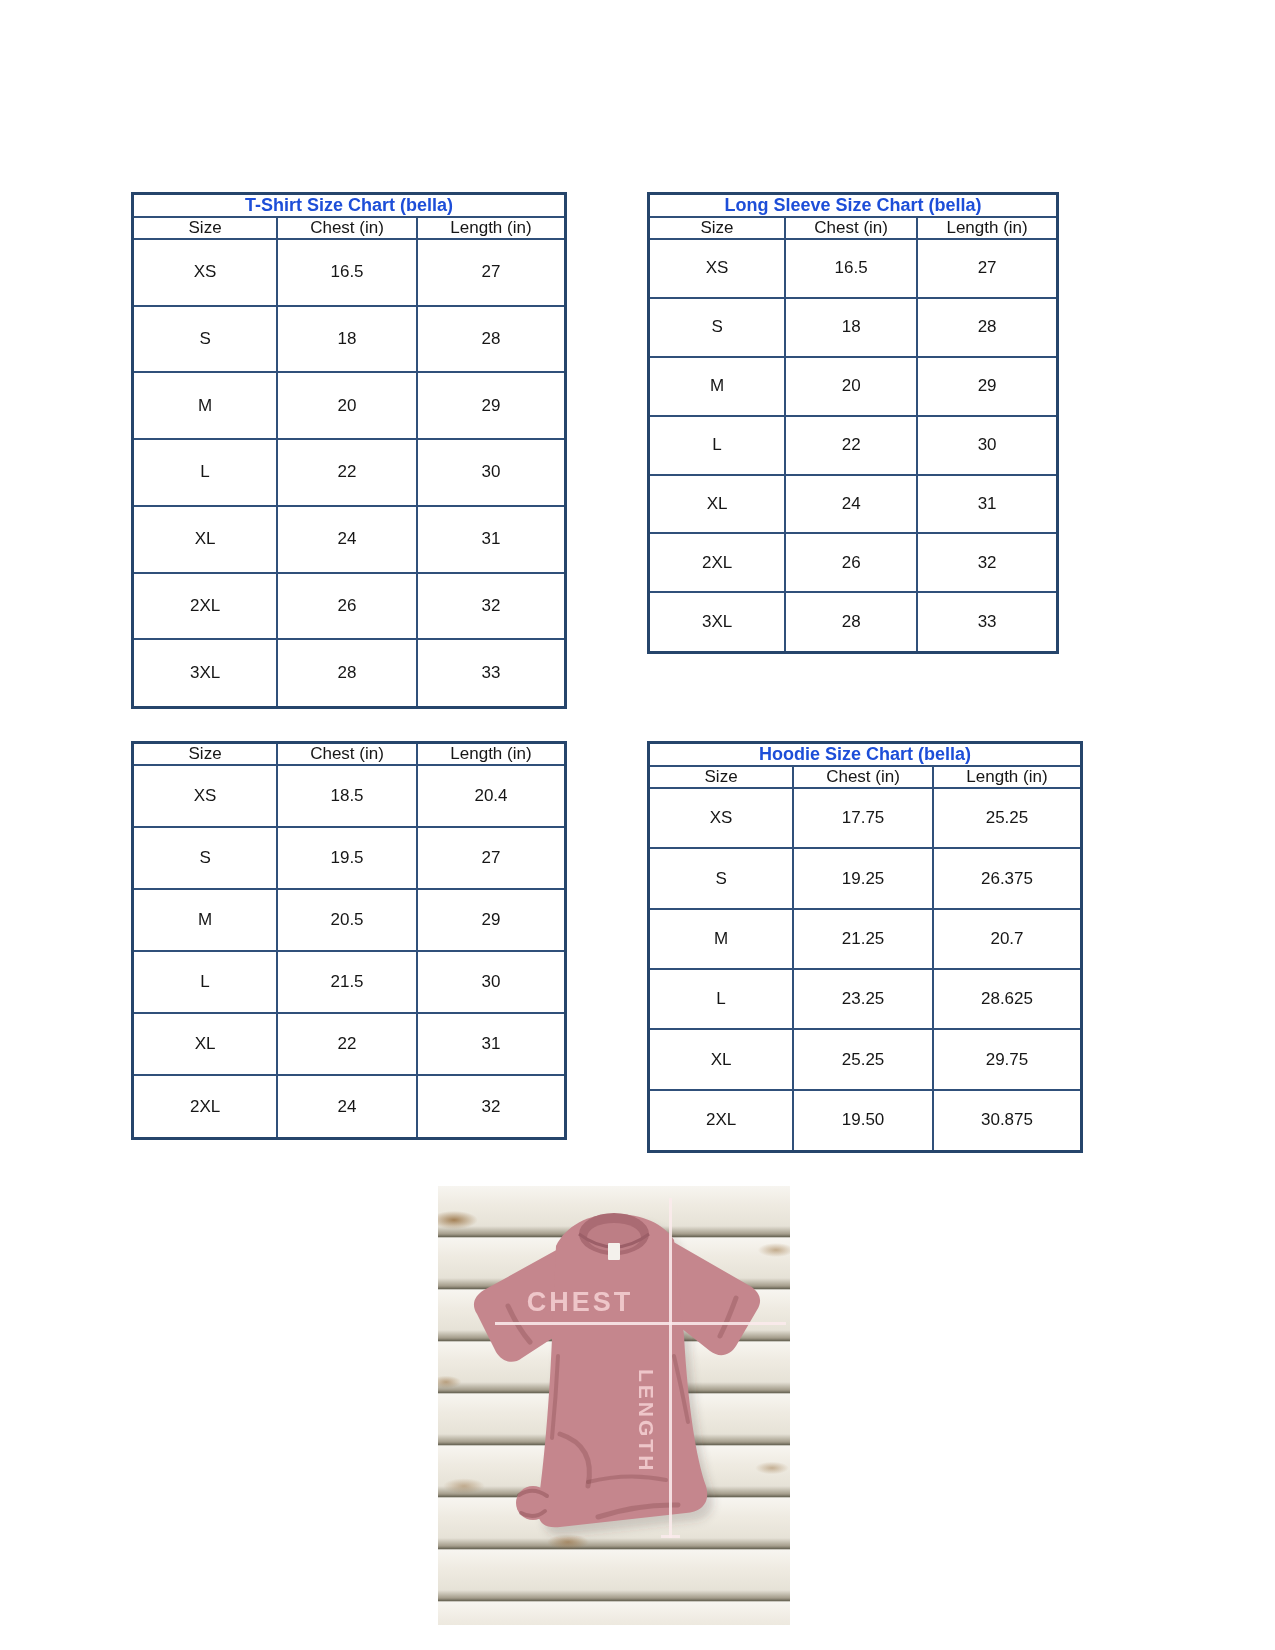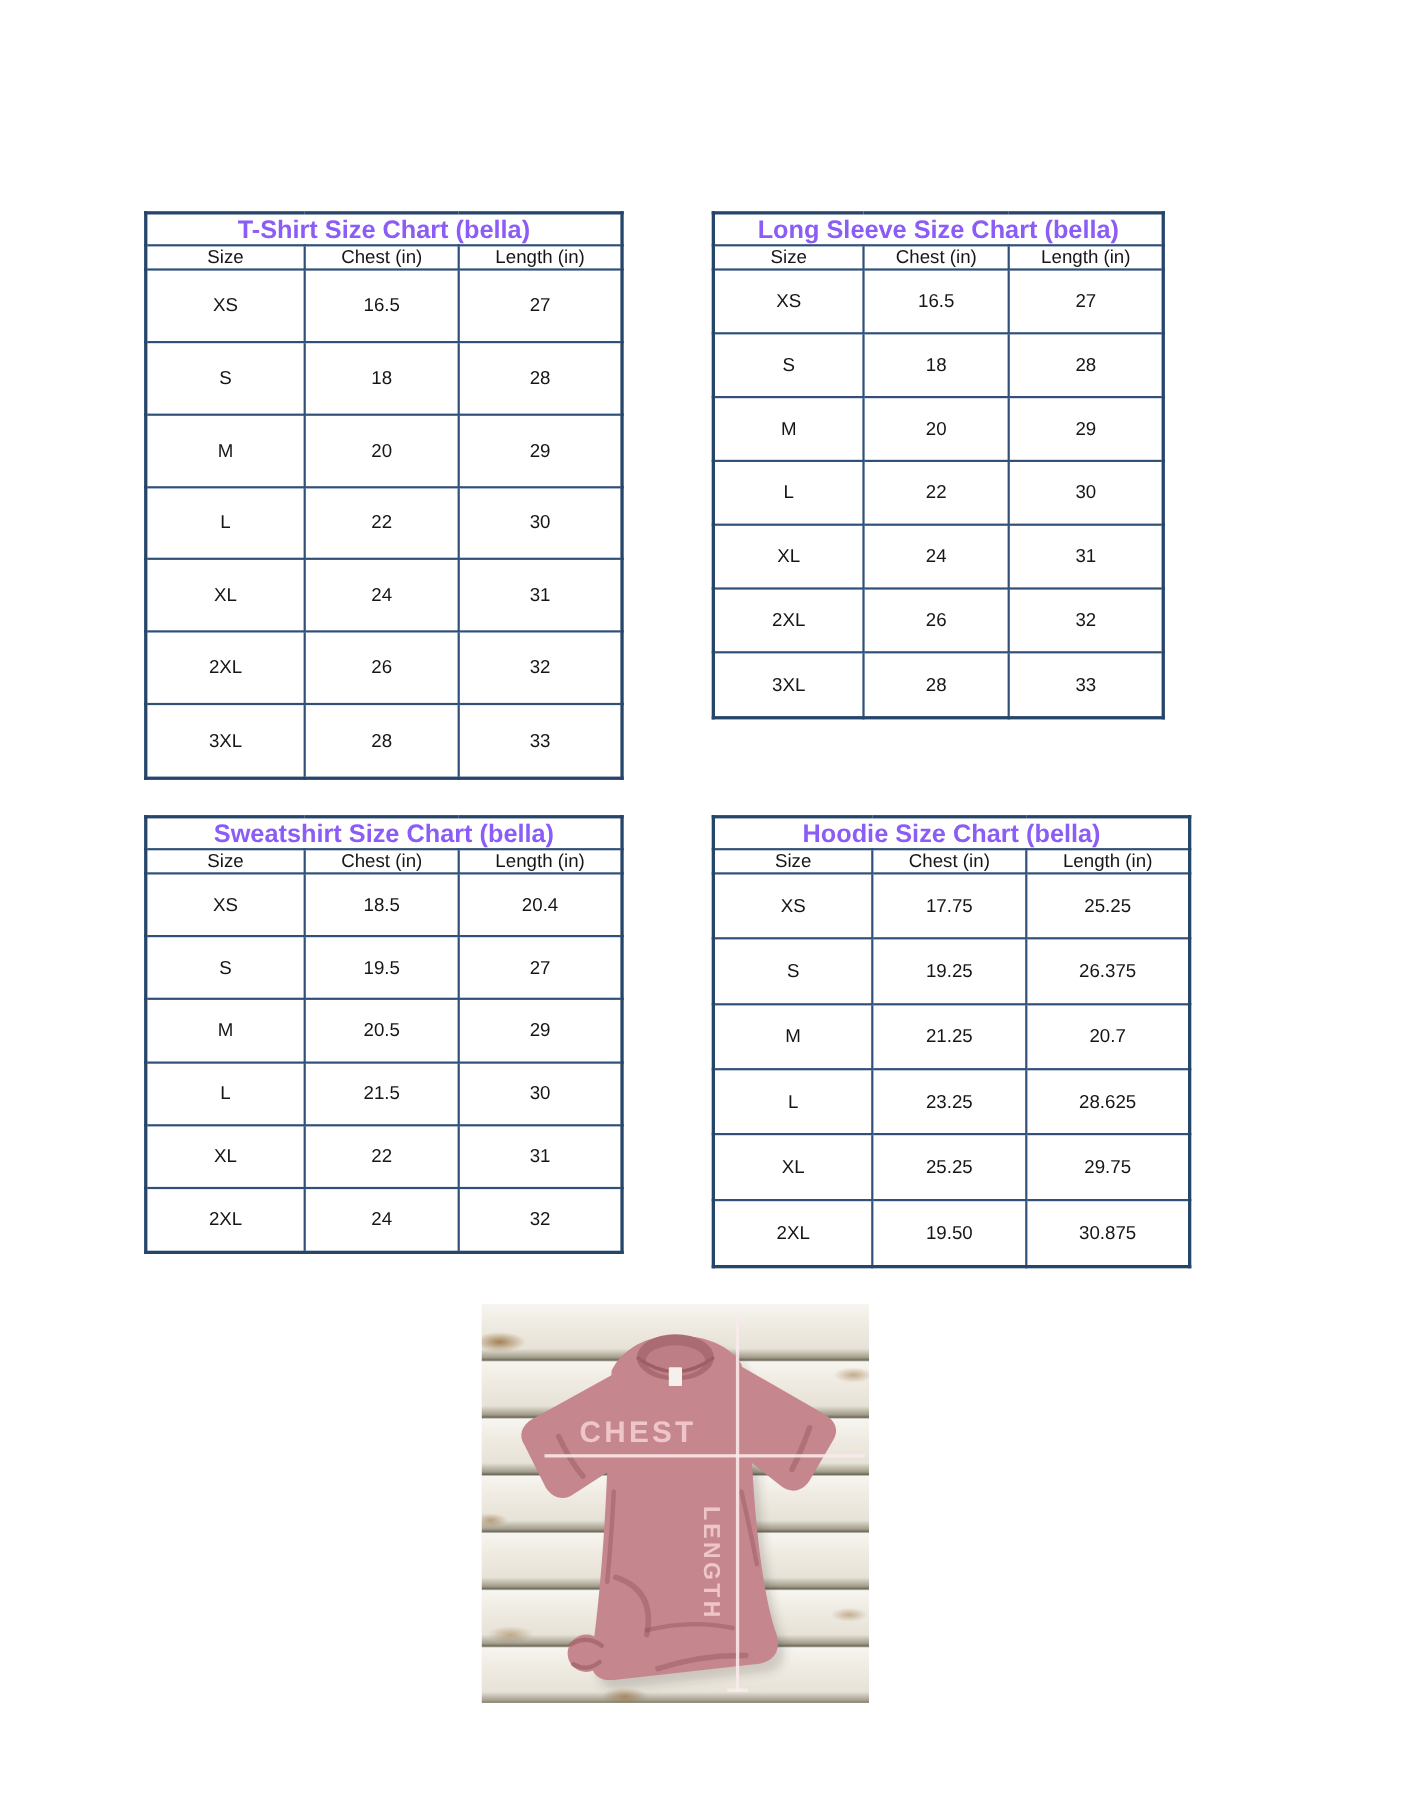--- a/index.html
+++ b/index.html
@@ -10,30 +10,30 @@
   }
   .size-table{
     position:absolute;border-collapse:collapse;table-layout:fixed;
     font-size:17px;color:#161616;background:#ffffff;
     border:3px solid #26456b;
   }
   .size-table th,.size-table td{
     border:2px solid #30507a;text-align:center;vertical-align:middle;
     padding:0;font-weight:normal;overflow:hidden;white-space:nowrap;
   }
-  .size-table .title{font-weight:bold;font-size:23px;color:#8b5cf6;}
+  .size-table .title{font-weight:bold;font-size:18px;color:#1d4ed8;}
   #table-tshirt    {left:131px;top:192px;width:436px;height:517px;}
   #table-longsleeve{left:647px;top:192px;width:412px;height:462px;}
   #table-sweatshirt{left:131px;top:741px;width:436px;height:399px;}
   #table-hoodie    {left:647px;top:741px;width:436px;height:412px;}
   col.c1{width:33.4%;} col.c2{width:32.3%;} col.c3{width:34.3%;}
 
   
   #photo{
-    position:absolute;left:438px;top:1186px;width:352px;height:362px;overflow:hidden;
+    position:absolute;left:438px;top:1186px;width:352px;height:439px;overflow:hidden;
     background-color:#f2efe8;
     background-image:
       radial-gradient(ellipse 34px 13px at 16px 34px,  rgba(146,104,54,.80) 0%, rgba(146,104,54,0) 70%),
       radial-gradient(ellipse 26px 10px at 338px 64px, rgba(156,116,66,.55) 0%, rgba(156,116,66,0) 70%),
       radial-gradient(ellipse 22px 9px  at 8px 196px,  rgba(146,104,54,.55) 0%, rgba(146,104,54,0) 70%),
       radial-gradient(ellipse 30px 11px at 26px 300px, rgba(146,104,54,.45) 0%, rgba(146,104,54,0) 70%),
       radial-gradient(ellipse 30px 11px at 130px 356px,rgba(146,104,54,.60) 0%, rgba(146,104,54,0) 70%),
       radial-gradient(ellipse 24px 9px  at 334px 282px,rgba(146,104,54,.45) 0%, rgba(146,104,54,0) 70%),
       repeating-linear-gradient(180deg,
         #f7f5f0 0px,#efebe2 18px,#e6e2d7 40px,#a49d8b 48px,#6e6a5a 50.5px,#f7f5f0 52px);
@@ -166,23 +166,20 @@
     </tbody>
 </table>
 
 <table class="size-table" id="table-sweatshirt">
   <colgroup>
       <col class="c1">
       <col class="c2">
       <col class="c3">
     </colgroup>
   <thead>
-    <tr>
-      <th colspan="3" class="title">Sweatshirt Size Chart (bella)</th>
-    </tr>
     <tr>
       <th>Size</th>
       <th>Chest (in)</th>
       <th>Length (in)</th>
     </tr>
   </thead>
   <tbody>
       <tr>
         <td>XS</td>
         <td>18.5</td>

